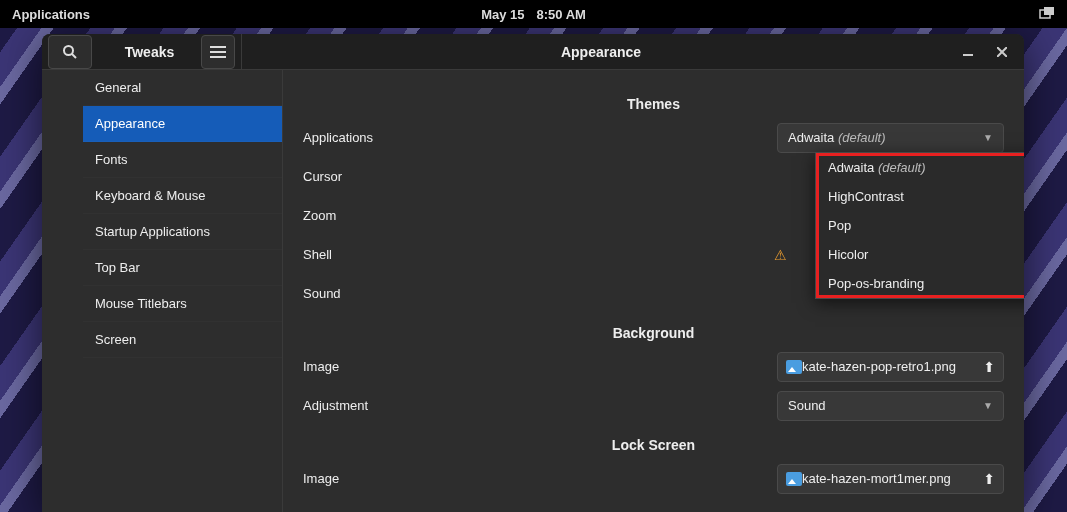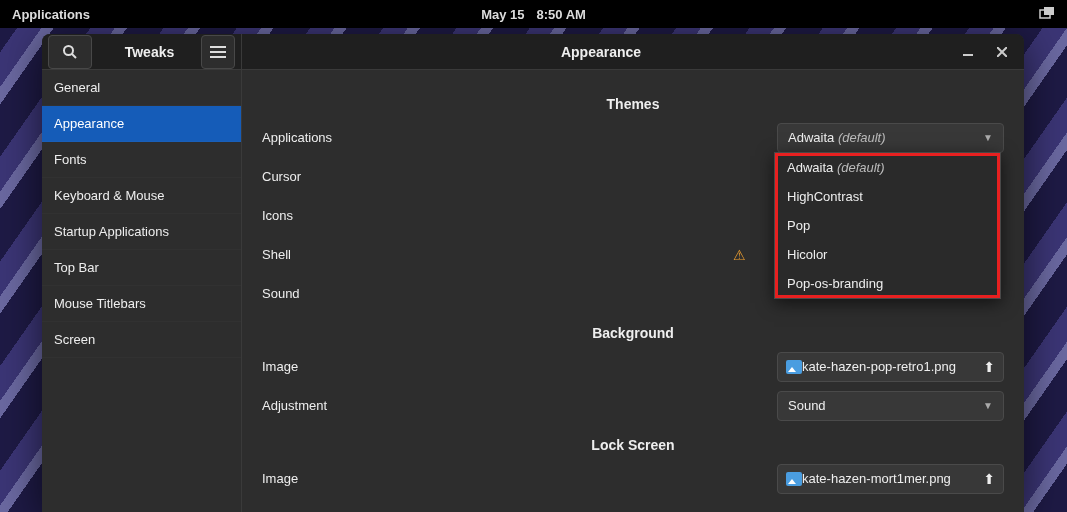--- a/index.html
+++ b/index.html
@@ -120,20 +120,21 @@
     height: 16px;
     display: flex;
     align-items: center;
     justify-content: center;
     cursor: pointer;
     font-size: 14px;
   }
   .content {
     flex: 1;
     display: flex;
+    padding-left: 41px;
   }
   .sidebar {
     width: 200px;
     background: #2d2d2d;
     border-right: 1px solid #3a3a3a;
   }
   .side-item {
     padding: 10px 12px;
     font-size: 13px;
     cursor: pointer;
@@ -321,21 +322,21 @@
           <span>Adwaita</span>
           &nbsp;<span class="italic">(default)</span>
           <span class="arrow">▼</span>
         </div>
       </div>
 
       <div class="row">
         <span class="row-label">Cursor</span>
       </div>
       <div class="row">
-        <span class="row-label">Icons</span>
+        <span class="row-label">Zoom</span>
       </div>
       <div class="row">
         <span class="warn-icon" style="position:absolute; left:491px;">⚠</span>
         <span class="row-label">Shell</span>
       </div>
       <div class="row">
         <span class="row-label">Sound</span>
       </div>
 
       <div class="section-title">Background</div>

